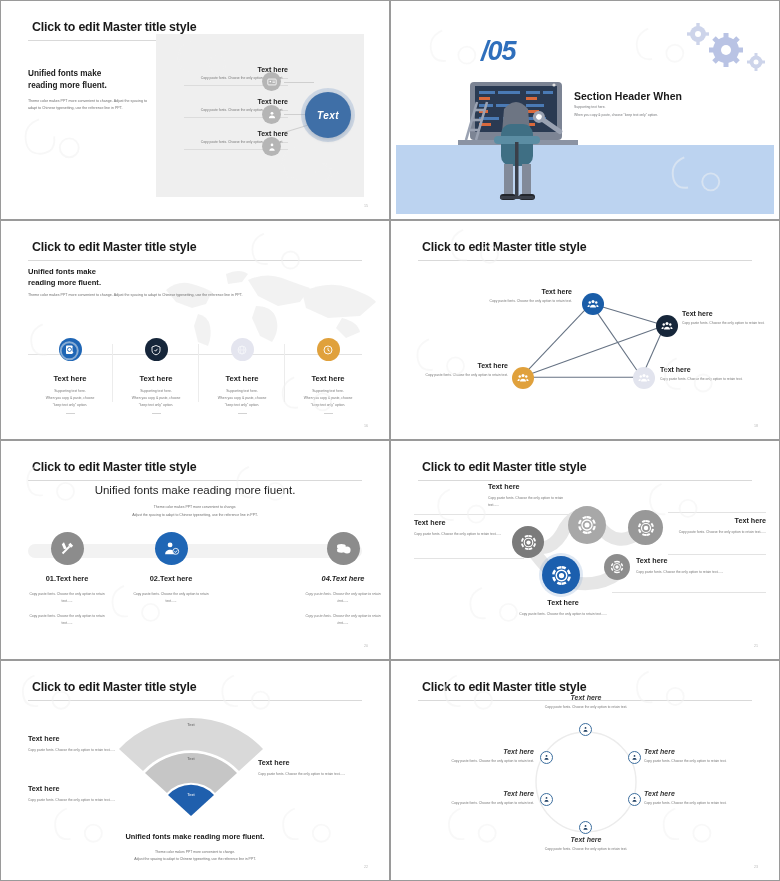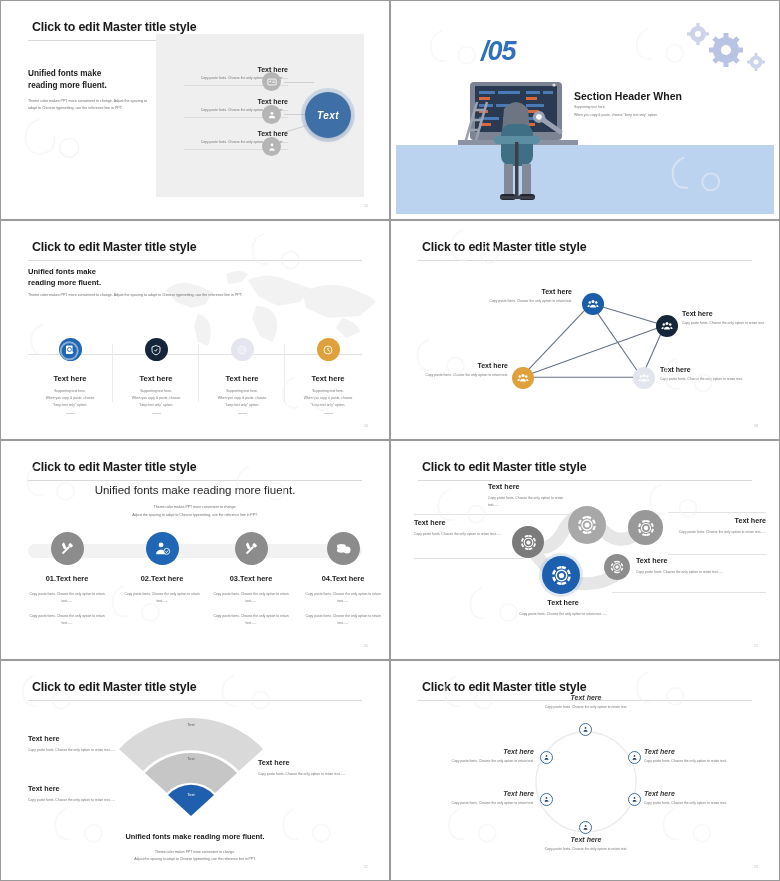--- a/index.html
+++ b/index.html
@@ -528,47 +528,35 @@
               <path d="M4 18 L14 8 l2 2 L6 20z"></path>
               <path d="M16 4 l4 4 -3 3 -4-4z"></path>
               <path d="M4 6 l3-3 4 9 -4 1z"></path>
             </svg>
         </div>
         <h4>01.Text here</h4>
         <p>Copy paste fonts. Choose the only option to retain text......</p>
         <p>Copy paste fonts. Choose the only option to retain text......</p>
       </div>
 
-      <div class="s5-col" style="left:113px;">
+      <div class="s5-col" style="left:122px;">
         <div class="s5-circ" style="background:#1f66b5;">
           <svg viewBox="0 0 24 24">
               <circle cx="10" cy="7" r="3.4"></circle>
               <path d="M3 20c0-4 3.2-6.2 7-6.2s7 2.2 7 6.2z"></path>
               <circle cx="18" cy="16" r="4.2" fill="#1f66b5" stroke="#fff" stroke-width="1.2"></circle>
               <path d="M16.2 16 l1.4 1.6 2.4-2.8" fill="none" stroke="#fff" stroke-width="1.3"></path>
             </svg>
         </div>
         <h4>02.Text here</h4>
         <p>Copy paste fonts. Choose the only option to retain text......</p>
       </div>
 
-      <div class="s5-col" style="left:202px;">
-        <div class="s5-circ" style="background:#8c8c8c;">
-          <svg viewBox="0 0 24 24">
-              <path d="M4 18 L14 8 l2 2 L6 20z"></path>
-              <path d="M16 4 l4 4 -3 3 -4-4z"></path>
-              <path d="M4 6 l3-3 4 9 -4 1z"></path>
-            </svg>
-        </div>
-        <h4>03.Text here</h4>
-        <p>Copy paste fonts. Choose the only option to retain text......</p>
-        <p>Copy paste fonts. Choose the only option to retain text......</p>
-      </div>
-
-      <div class="s5-col" style="left:294px;">
+
+      <div class="s5-col" style="left:294px;font-style:italic;">
         <div class="s5-circ" style="background:#8c8c8c;">
           <svg viewBox="0 0 24 24">
               <ellipse cx="9" cy="8" rx="6" ry="2.4"></ellipse>
               <path d="M3 8v3c0 1.3 2.7 2.4 6 2.4s6-1.1 6-2.4V8"></path>
               <path d="M3 12.6v3c0 1.3 2.7 2.4 6 2.4s6-1.1 6-2.4v-3"></path>
               <circle cx="17" cy="14" r="5"></circle>
             </svg>
         </div>
         <h4>04.Text here</h4>
         <p>Copy paste fonts. Choose the only option to retain text......</p>

